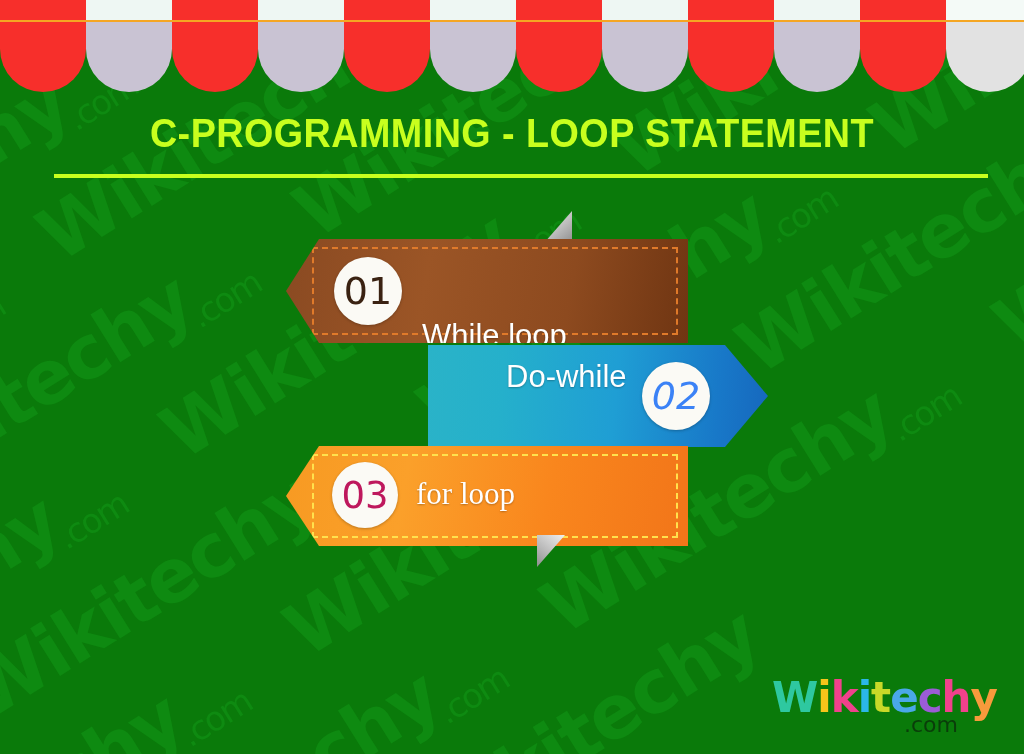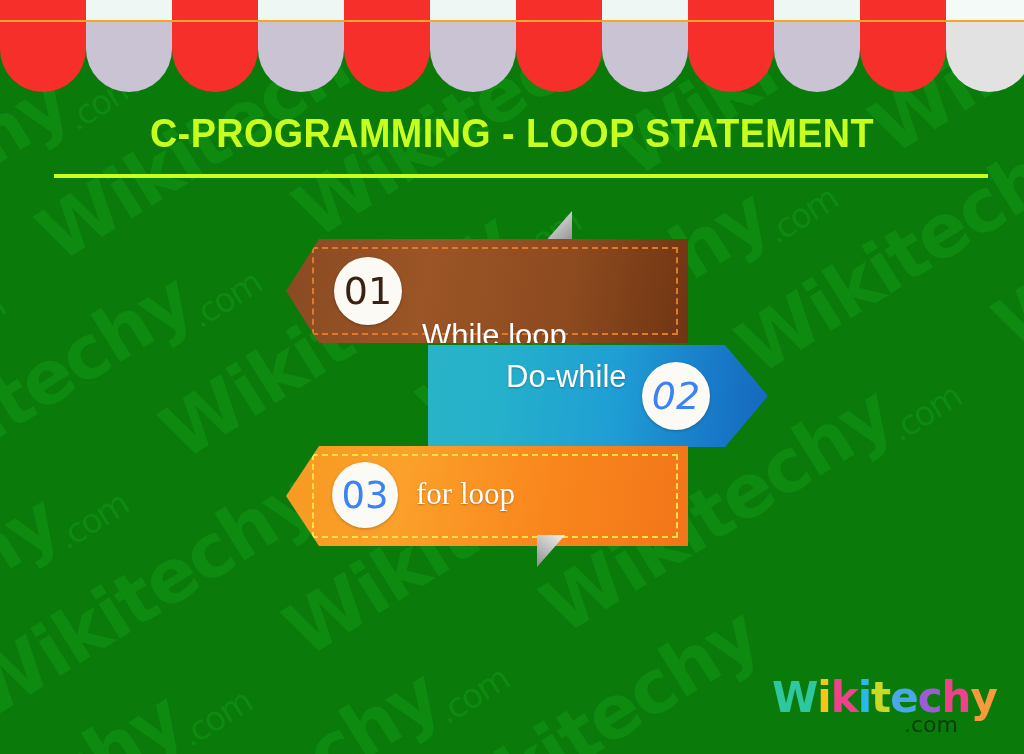--- a/index.html
+++ b/index.html
@@ -219,21 +219,21 @@
     top: 438px;
     width: 402px;
     height: 100px;
     background: linear-gradient(100deg, #f79a22 0%, #fba02a 30%, #f9861d 65%, #f27519 100%);
     clip-path: polygon(0 50%, 33px 0, 100% 0, 100% 100%, 33px 100%);
     filter: drop-shadow(2px 3px 4px rgba(0,0,0,0.32));
   }
   #banner-3 .dash { border-color: #ffe14d; left: 26px; }
   #banner-3 .numcircle {
     left: 46px; top: 16px; width: 66px; height: 66px;
-    font-size: 37px; color: #3b82f6;
+    font-size: 37px; color: #be185d;
   }
   #banner-3 .blabel { left: 130px; top: 30px; font-family: Liberation Serif, serif; }
   #tail-bottom {
     position: absolute;
     left: 537px;
     top: 527px;
     width: 28px;
     height: 32px;
     background: linear-gradient(40deg, #8e8e8e 0%, #b8b8b8 40%, #f0f0f0 100%);
     clip-path: polygon(100% 0, 0 100%, 0 0);

